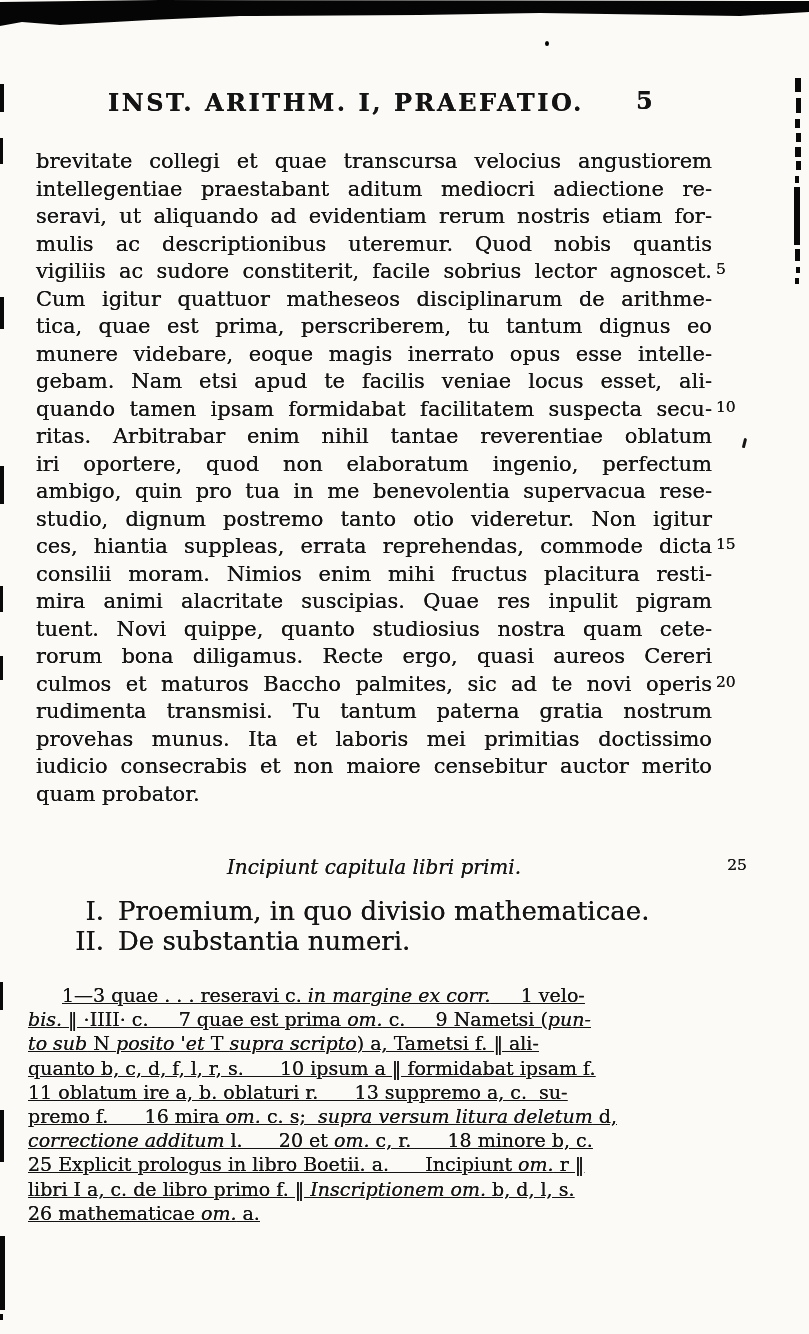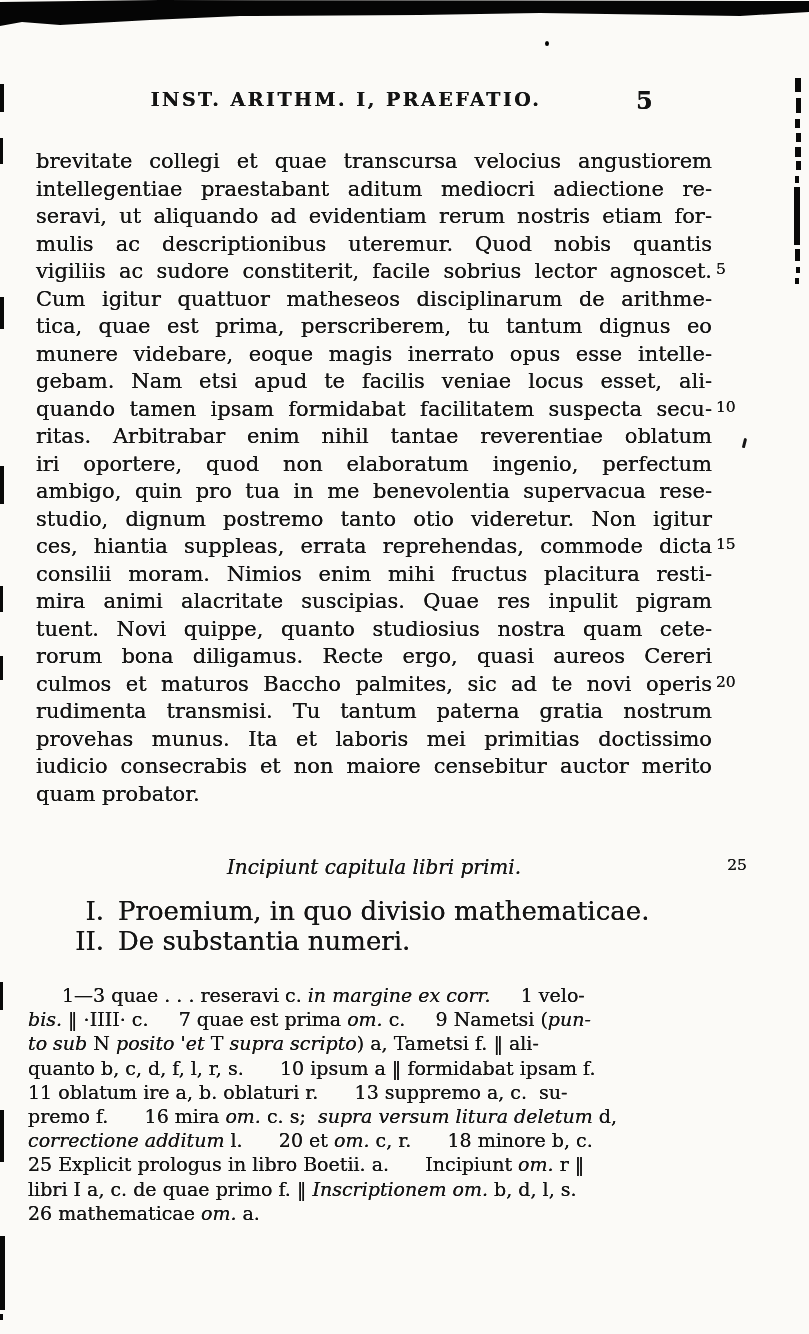--- a/index.html
+++ b/index.html
@@ -7,37 +7,37 @@
   body { background: #888; }
   .page {
     position: relative; width: 809px; height: 1334px; overflow: hidden;
     background: var(--paper, #fbfaf7); color: var(--ink, #141414);
     font-family: "DejaVu Serif", "Liberation Serif", serif;
     text-shadow: 0 0 0.4px currentColor;
   }
   
   .pagehead { position: absolute; top: 88px; left: 36px; width: 676px; height: 30px; }
   .pagehead .title {
-    position: absolute; left: 90px; top: 0; width: 440px; text-align: center;
-    font-size: 19px; font-weight: bold; letter-spacing: 2.5px; white-space: nowrap;
+    position: absolute; left: 72px; top: 0; width: 440px; text-align: center;
+    font-size: 24px; font-weight: bold; letter-spacing: 2.5px; white-space: nowrap;
   }
   .pagehead .pnum { position: absolute; left: 600px; top: -2px; font-size: 24px; font-weight: bold; }
   
   .body-lines { position: absolute; left: 36px; top: 148px; width: 676px; font-size: 21px; line-height: 27.5px; }
   .bline { position: relative; height: 27.5px; text-align: justify; text-align-last: justify; }
   .bline.noj { text-align-last: left; }
   .mnum { position: absolute; right: -46px; top: 4px; width: 42px; text-align: center; font-size: 15.5px; line-height: 1; }
   
   .section-head { position: absolute; left: 36px; top: 855px; width: 676px; text-align: center; font-style: italic; font-size: 20px; height: 26px; }
   .section-head .mnum { top: 3px; font-style: normal; }
   .chapters { position: absolute; left: 36px; top: 897px; width: 676px; font-size: 26px; line-height: 29.5px; }
   .chap .numeral { display: inline-block; width: 68px; text-align: right; }
   .chap .ctitle { margin-left: 14px; }
   
-  .apparatus { position: absolute; left: 28px; top: 983px; width: 700px; font-size: 19px; line-height: 24.2px; }
+  .apparatus { position: absolute; left: 28px; top: 983px; width: 700px; font-size: 19px; line-height: 24.2px; text-decoration: underline; }
   .aline { height: 24.2px; white-space: pre; }
   .aline.indent { padding-left: 34px; }
   
   .top-band {
     position: absolute; left: 0; top: 0; width: 809px; height: 30px; background: #050505;
     clip-path: polygon(0 2px, 160px 0, 809px 1px, 809px 12px, 740px 16px, 540px 13px, 420px 15px, 240px 16px, 150px 20px, 60px 25px, 22px 22px, 0 26px);
   }
   .edge { position: absolute; background: #090909; }
   .dot1 { position: absolute; left: 545px; top: 41px; width: 4px; height: 5px; background: #000; border-radius: 50%; }
   .apos { position: absolute; left: 743px; top: 438px; width: 3px; height: 10px; background: #151515; border-radius: 2px 2px 1px 1px; transform: rotate(14deg); }
@@ -173,17 +173,17 @@
   <div class="apparatus">
 
   <div class="aline indent"><span>1—3 quae . . . reseravi c. </span><i>in margine ex corr.</i><span>     1 velo-</span></div>
       <div class="aline"><i>bis.</i><span> ‖ ·IIII· c.     7 quae est prima </span><i>om.</i><span> c.     9 Nametsi (</span><i>pun-</i></div>
       <div class="aline"><i>to sub</i><span> N </span><i>posito 'et</i><span> T </span><i>supra scripto</i><span>) a, Tametsi f. ‖ ali-</span></div>
       <div class="aline"><span>quanto b, c, d, f, l, r, s.      10 ipsum a ‖ formidabat ipsam f.</span></div>
       <div class="aline"><span>11 oblatum ire a, b. oblaturi r.      13 suppremo a, c.  su-</span></div>
       <div class="aline"><span>premo f.      16 mira </span><i>om.</i><span> c. s;  </span><i>supra versum litura deletum</i><span> d,</span></div>
       <div class="aline"><i>correctione additum</i><span> l.      20 et </span><i>om.</i><span> c, r.      18 minore b, c.</span></div>
       <div class="aline"><span>25 Explicit prologus in libro Boetii. a.      Incipiunt </span><i>om.</i><span> r ‖</span></div>
-      <div class="aline"><span>libri I a, c. de quae primo f. ‖ </span><i>Inscriptionem om.</i><span> b, d, l, s.</span></div>
+      <div class="aline"><span>libri I a, c. de libro primo f. ‖ </span><i>Inscriptionem om.</i><span> b, d, l, s.</span></div>
       <div class="aline"><span>26 mathematicae </span><i>om.</i><span> a.</span></div>
     </div>
 
 </div>
 
 </body></html>

